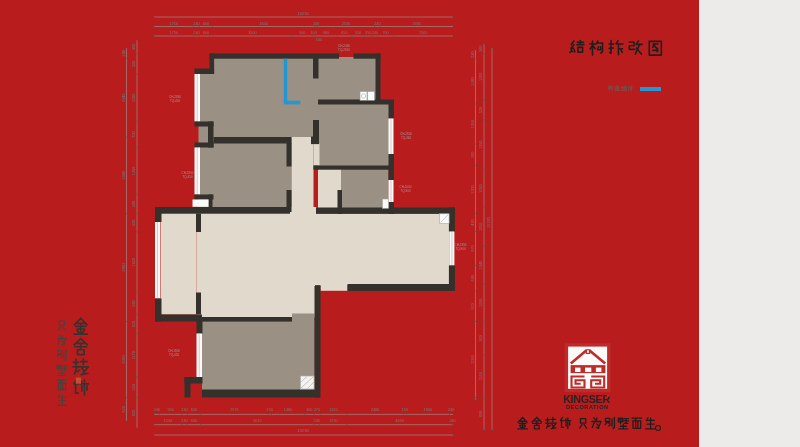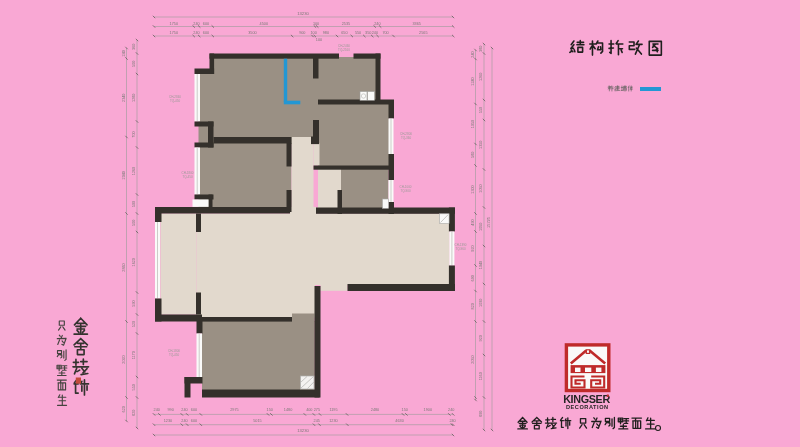--- a/index.html
+++ b/index.html
@@ -1,14 +1,14 @@
 <!DOCTYPE html>
 <html><head><meta charset="utf-8"><style>
 html,body{margin:0;padding:0;background:#ecebe9;}
-#page{position:relative;width:800px;height:447px;background:#f9a8d4;overflow:hidden;font-family:"Liberation Sans",sans-serif;}
+#page{position:relative;width:699px;height:447px;background:#b91c1c;overflow:hidden;font-family:"Liberation Sans",sans-serif;}
 </style></head><body>
 <div id="page">
 <svg width="800" height="447" viewBox="0 0 800 447">
 
 <rect x="213" y="57" width="106" height="17" fill="#9a9084"></rect>
 <rect x="198.5" y="72" width="120.5" height="72" fill="#9a9084"></rect>
 
 <rect x="198.5" y="143" width="93" height="65" fill="#9a9084"></rect>
 
 <rect x="317" y="57" width="62" height="43" fill="#9a9084"></rect>

